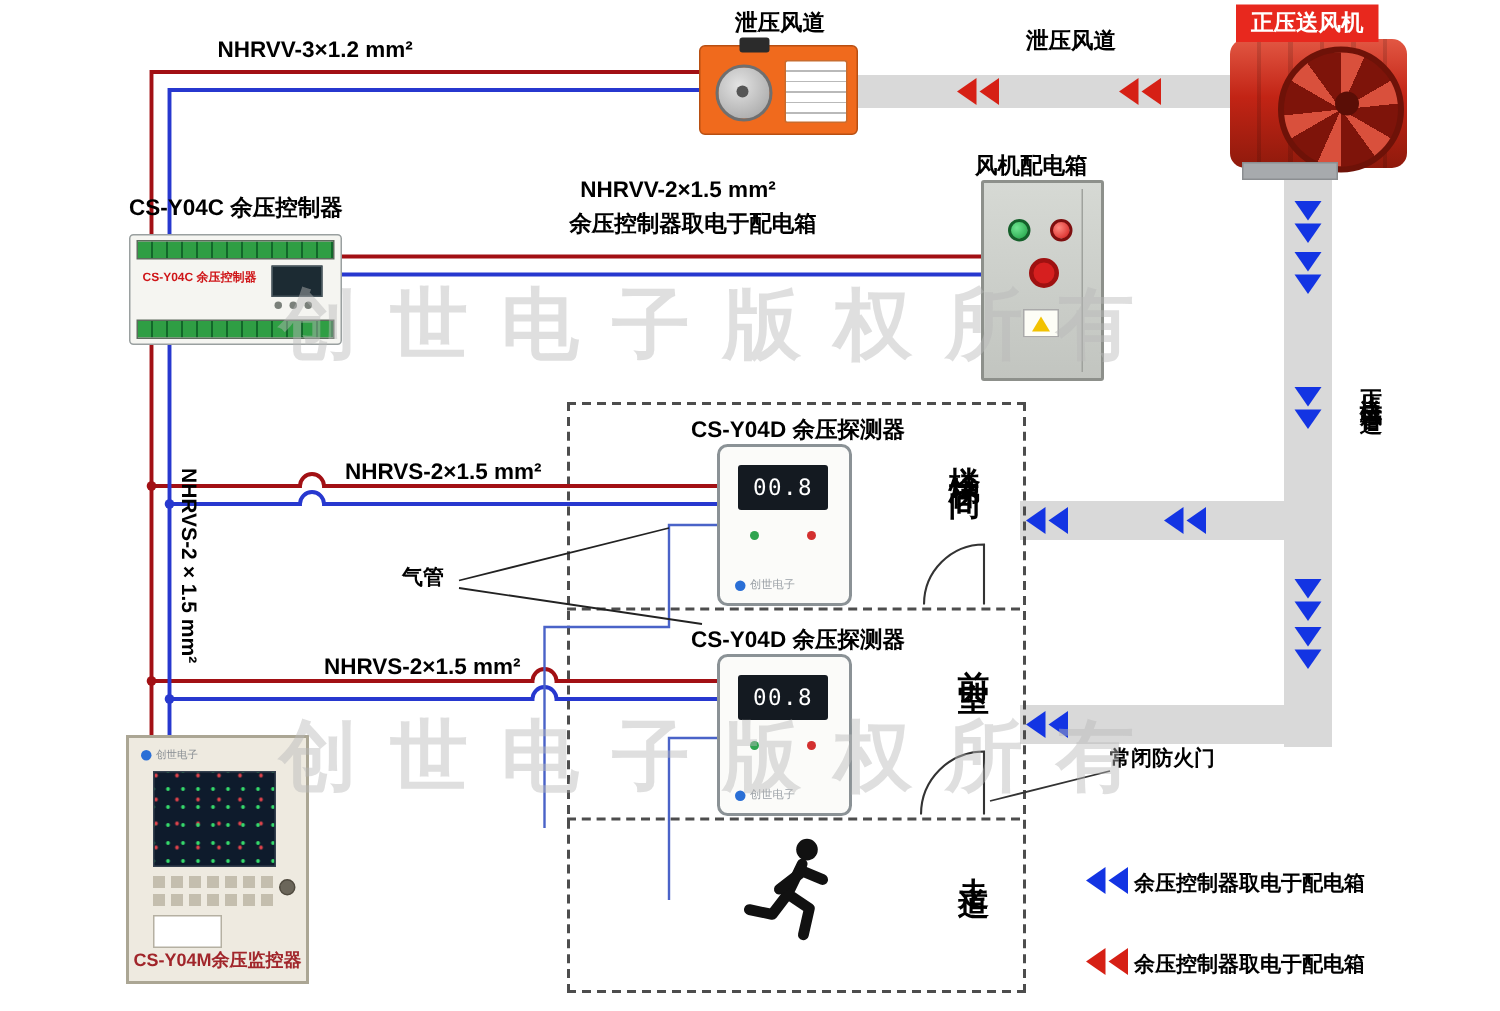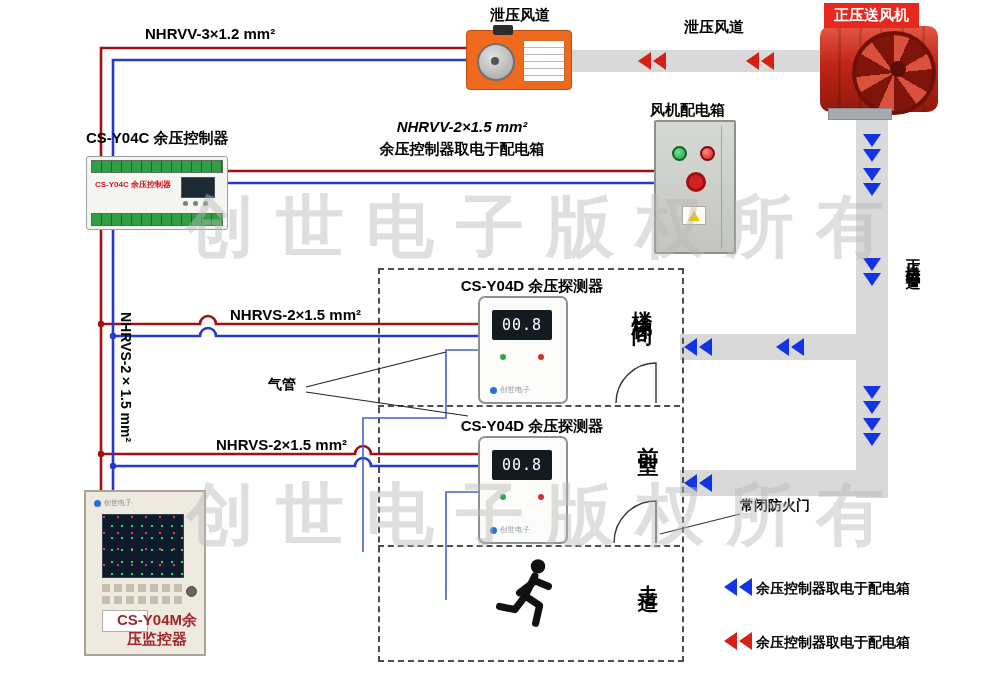--- a/index.html
+++ b/index.html
@@ -60,23 +60,23 @@
          font-size:7.5px;color:#9aa0a6;}
   .branddot{width:7px;height:7px;border-radius:50%;background:#2a6fd6;}
   .monitor{background:#eeeae0;border:2px solid #aba694;}
   .mon-screen{position:absolute;left:16px;top:22px;width:80px;height:62px;background:#0e1b2c;border:1px solid #35414f;
      background-image:radial-gradient(circle,#35d96b 1px,transparent 1.5px),radial-gradient(circle,#e0434b 1px,transparent 1.5px);
      background-size:10px 12px,14px 16px;background-position:4px 5px,8px 10px;}
   .mon-btns{position:absolute;left:16px;width:80px;height:8px;
      background:repeating-linear-gradient(90deg,#c4beae 0 8px,transparent 8px 12px);}
   .mon-key{position:absolute;left:100px;top:94px;width:9px;height:9px;border-radius:50%;background:#6b665a;border:1px solid #4f4a3f;}
   .mon-sticker{position:absolute;left:16px;top:118px;width:44px;height:20px;background:#fff;border:1px solid #b5b0a2;}
-  .mon-face{position:absolute;left:0;right:0;bottom:5px;text-align:center;font-size:15px;font-weight:bold;color:#a1262b;margin-left:24px;}
+  .mon-face{position:absolute;left:0;right:0;bottom:5px;text-align:center;font-size:12px;font-weight:bold;color:#a1262b;}
   .mon-logo{position:absolute;left:8px;top:6px;display:flex;align-items:center;gap:3px;font-size:7px;color:#8a8f94;}
-  .watermark{position:absolute;z-index:7;font-size:68px;font-weight:bold;letter-spacing:22px;color:#b9b9b9;
+  .watermark{position:absolute;z-index:7;font-size:52px;font-weight:bold;letter-spacing:22px;color:#b9b9b9;
              opacity:.45;white-space:nowrap;pointer-events:none;}
   .fanlabel{position:absolute;z-index:6;background:#e8281e;color:#fff;font-weight:bold;font-size:15px;
             padding:3px 10px;white-space:nowrap;}
   svg.overlay{position:absolute;left:0;top:0;z-index:3;}
 </style>
 </head>
 <body>
 
 <div id="canvas">
 
@@ -248,21 +248,21 @@
       <div class="t"></div>
       <div class="t"></div>
     </div>
 
   <div class="lbl center" style="left:452px;top:6px;width:136px;">泄压风道</div>
   <div class="lbl" style="left:145px;top:25px;">NHRVV-3×1.2 mm²</div>
   <div class="lbl" style="left:684px;top:18px;">泄压风道</div>
   <div class="fanlabel" style="left:824px;top:3px;">正压送风机</div>
   <div class="lbl" style="left:650px;top:101px;">风机配电箱</div>
   <div class="lbl" style="left:86px;top:129px;">CS-Y04C 余压控制器</div>
-  <div class="lbl center" style="left:337px;top:118px;width:250px;font-style:italic;">NHRVV-2×1.5 mm²</div>
+  <div class="lbl center" style="left:327px;top:118px;width:250px;">NHRVV-2×1.5 mm²</div>
   <div class="lbl center" style="left:337px;top:140px;width:250px;">余压控制器取电于配电箱</div>
   <div class="lbl" style="left:230px;top:306px;">NHRVS-2×1.5 mm²</div>
   <div class="lbl" style="left:216px;top:436px;">NHRVS-2×1.5 mm²</div>
   <div class="lbl vlatin" style="left:118px;top:312px;font-size:14px;">NHRVS-2×1.5 mm²</div>
   <div class="lbl lbl-sm" style="left:268px;top:376px;">气管</div>
   <div class="lbl center" style="left:407px;top:277px;width:250px;">CS-Y04D 余压探测器</div>
   <div class="lbl center" style="left:407px;top:417px;width:250px;">CS-Y04D 余压探测器</div>
   <div class="room" style="left:628px;top:294px;">楼梯间</div>
   <div class="room" style="left:634px;top:430px;">前室</div>
   <div class="room" style="left:634px;top:568px;">走道</div>

